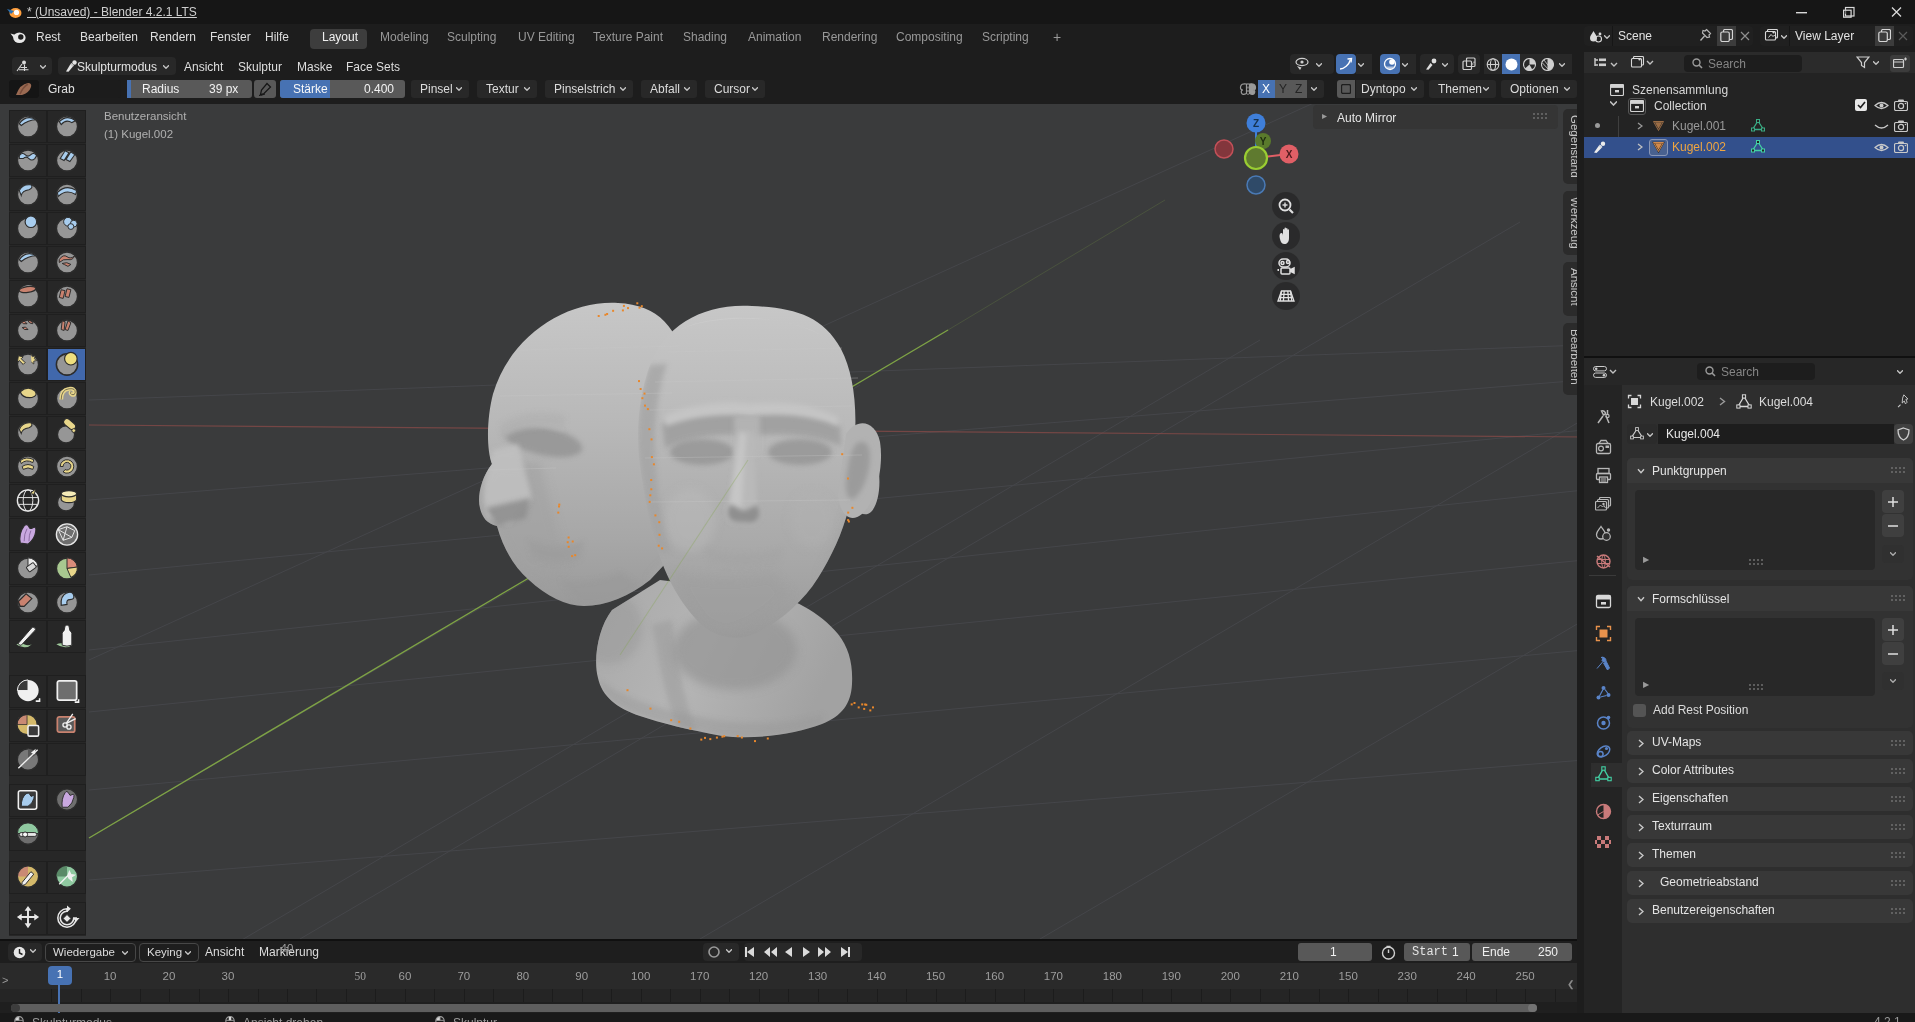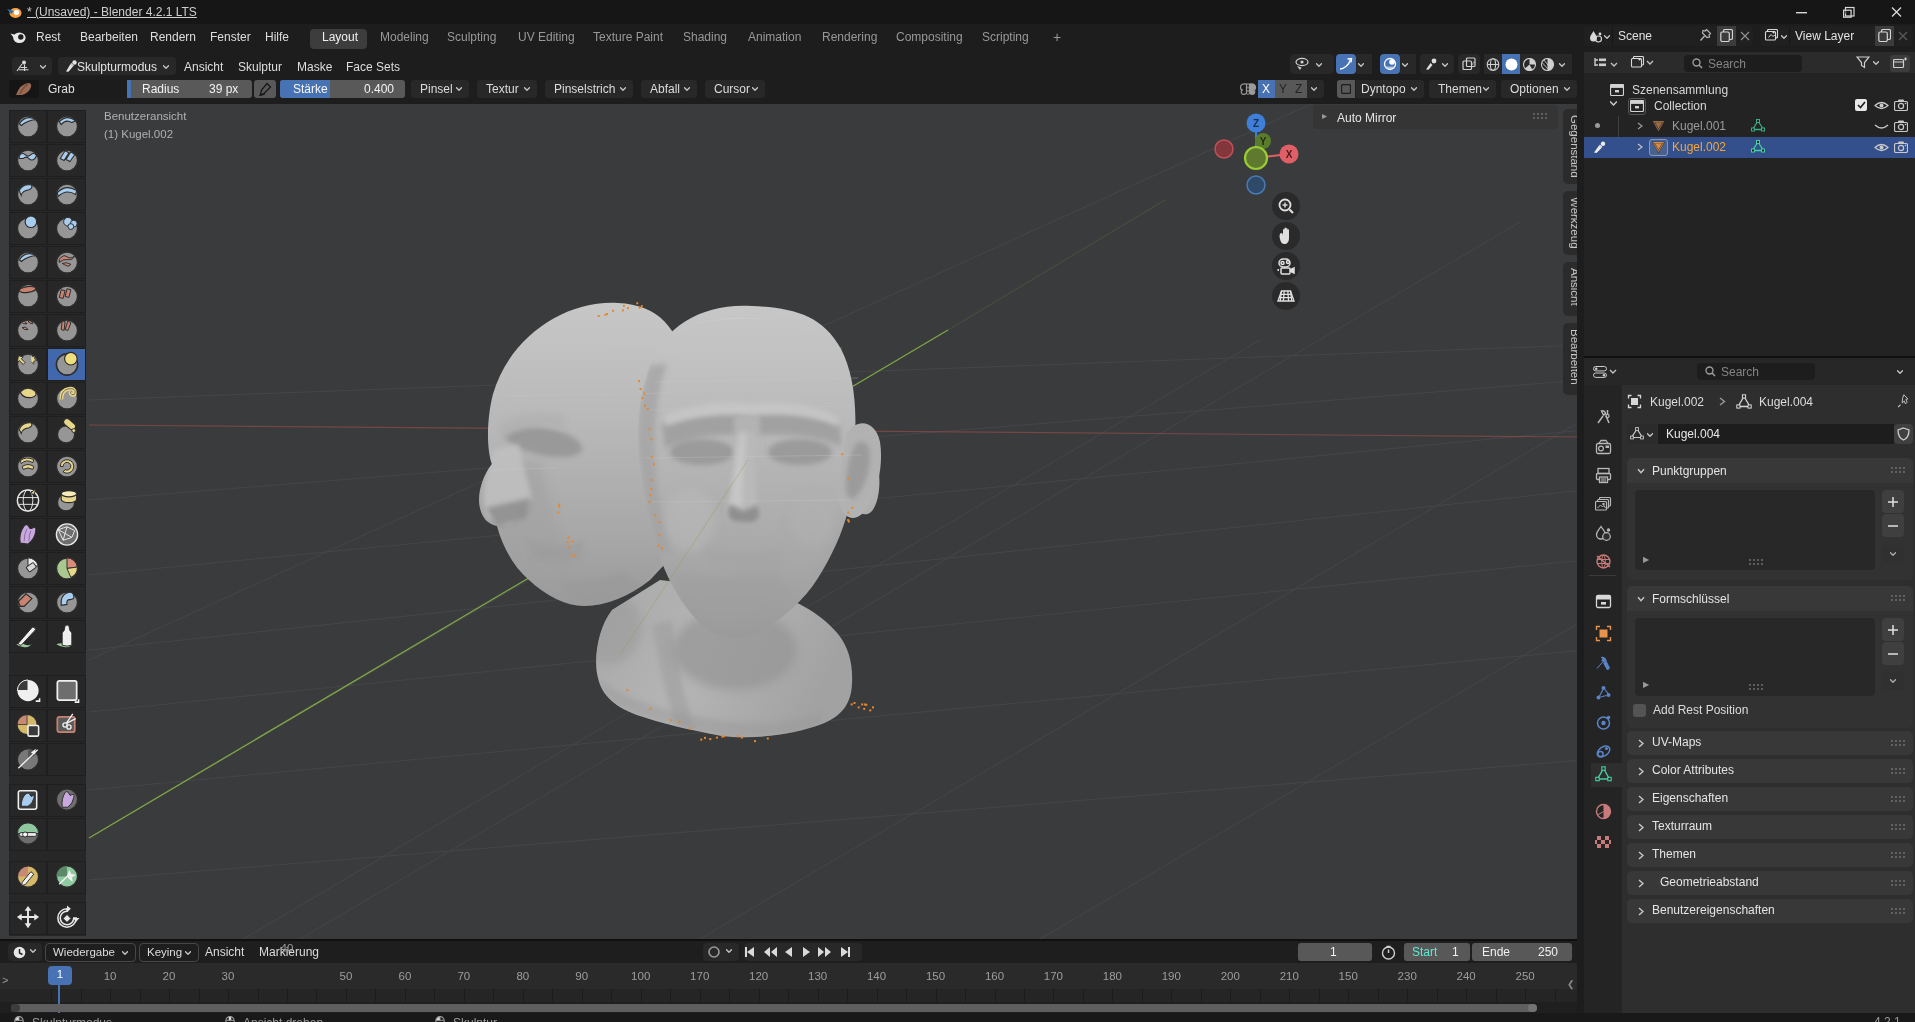--- a/index.html
+++ b/index.html
@@ -818,30 +818,30 @@
           <rect x="104" y="1" width="2" height="10"></rect>
         </g>
       </svg>
       <div class="abs" style="left:1298px;top:943px;width:74px;height:18px;background:#585858;border-radius:3px;"></div>
       <div class="abs" style="left:1330px;top:945px;color:#f2f2f2;font-size:12px;white-space:nowrap;">1</div>
       <svg class="abs" style="left:1381px;top:945px" width="15" height="15" viewBox="0 0 15 15">
         <circle cx="7.5" cy="8" r="6" fill="none" stroke="#cfcfcf" stroke-width="1.4"></circle>
         <path d="M7.5 8 L7.5 4.5 M5.5 1.5 L9.5 1.5 M7.5 1.5 L7.5 3" stroke="#cfcfcf" stroke-width="1.4"></path>
       </svg>
       <div class="abs" style="left:1404px;top:943px;width:66px;height:18px;background:#585858;border-radius:3px;"></div>
-      <div class="abs" style="left:1412px;top:945px;color:#5eead4;font-size:12px;white-space:nowrap;">Start</div>
+      <div class="abs" style="left:1412px;top:945px;color:#e5e5e5;font-size:12px;white-space:nowrap;font-family:Liberation Mono, monospace;">Start</div>
       <div class="abs" style="left:1452px;top:945px;color:#f0f0f0;font-size:12px;white-space:nowrap;">1</div>
       <div class="abs" style="left:1472px;top:943px;width:100px;height:18px;background:#585858;border-radius:3px;"></div>
       <div class="abs" style="left:1482px;top:945px;color:#f0f0f0;font-size:12px;white-space:nowrap;">Ende</div>
       <div class="abs" style="left:1538px;top:945px;color:#f0f0f0;font-size:12px;white-space:nowrap;">250</div>
       <div class="abs" style="left:90.1px;top:970px;width:40px;text-align:center;color:#9d9d9d;font-size:11.5px;">10</div>
       <div class="abs" style="left:149.0px;top:970px;width:40px;text-align:center;color:#9d9d9d;font-size:11.5px;">20</div>
       <div class="abs" style="left:208.0px;top:970px;width:40px;text-align:center;color:#9d9d9d;font-size:11.5px;">30</div>
       <div class="abs" style="left:266.9px;top:942px;width:40px;text-align:center;color:#9d9d9d;font-size:11.5px;">40</div>
-      <div class="abs" style="left:325.9px;top:970px;width:40px;text-align:center;color:#9d9d9d;font-size:11.5px;">50</div>
+      <div class="abs" style="left:325.9px;top:970px;width:40px;text-align:right;color:#9d9d9d;font-size:11.5px;font-family:Liberation Serif, serif;">50</div>
       <div class="abs" style="left:384.9px;top:970px;width:40px;text-align:center;color:#9d9d9d;font-size:11.5px;">60</div>
       <div class="abs" style="left:443.8px;top:970px;width:40px;text-align:center;color:#9d9d9d;font-size:11.5px;">70</div>
       <div class="abs" style="left:502.8px;top:970px;width:40px;text-align:center;color:#9d9d9d;font-size:11.5px;">80</div>
       <div class="abs" style="left:561.7px;top:970px;width:40px;text-align:center;color:#9d9d9d;font-size:11.5px;">90</div>
       <div class="abs" style="left:620.7px;top:970px;width:40px;text-align:center;color:#9d9d9d;font-size:11.5px;">100</div>
       <div class="abs" style="left:679.7px;top:970px;width:40px;text-align:center;color:#9d9d9d;font-size:11.5px;">170</div>
       <div class="abs" style="left:738.6px;top:970px;width:40px;text-align:center;color:#9d9d9d;font-size:11.5px;">120</div>
       <div class="abs" style="left:797.6px;top:970px;width:40px;text-align:center;color:#9d9d9d;font-size:11.5px;">130</div>
       <div class="abs" style="left:856.5px;top:970px;width:40px;text-align:center;color:#9d9d9d;font-size:11.5px;">140</div>
       <div class="abs" style="left:915.5px;top:970px;width:40px;text-align:center;color:#9d9d9d;font-size:11.5px;">150</div>

